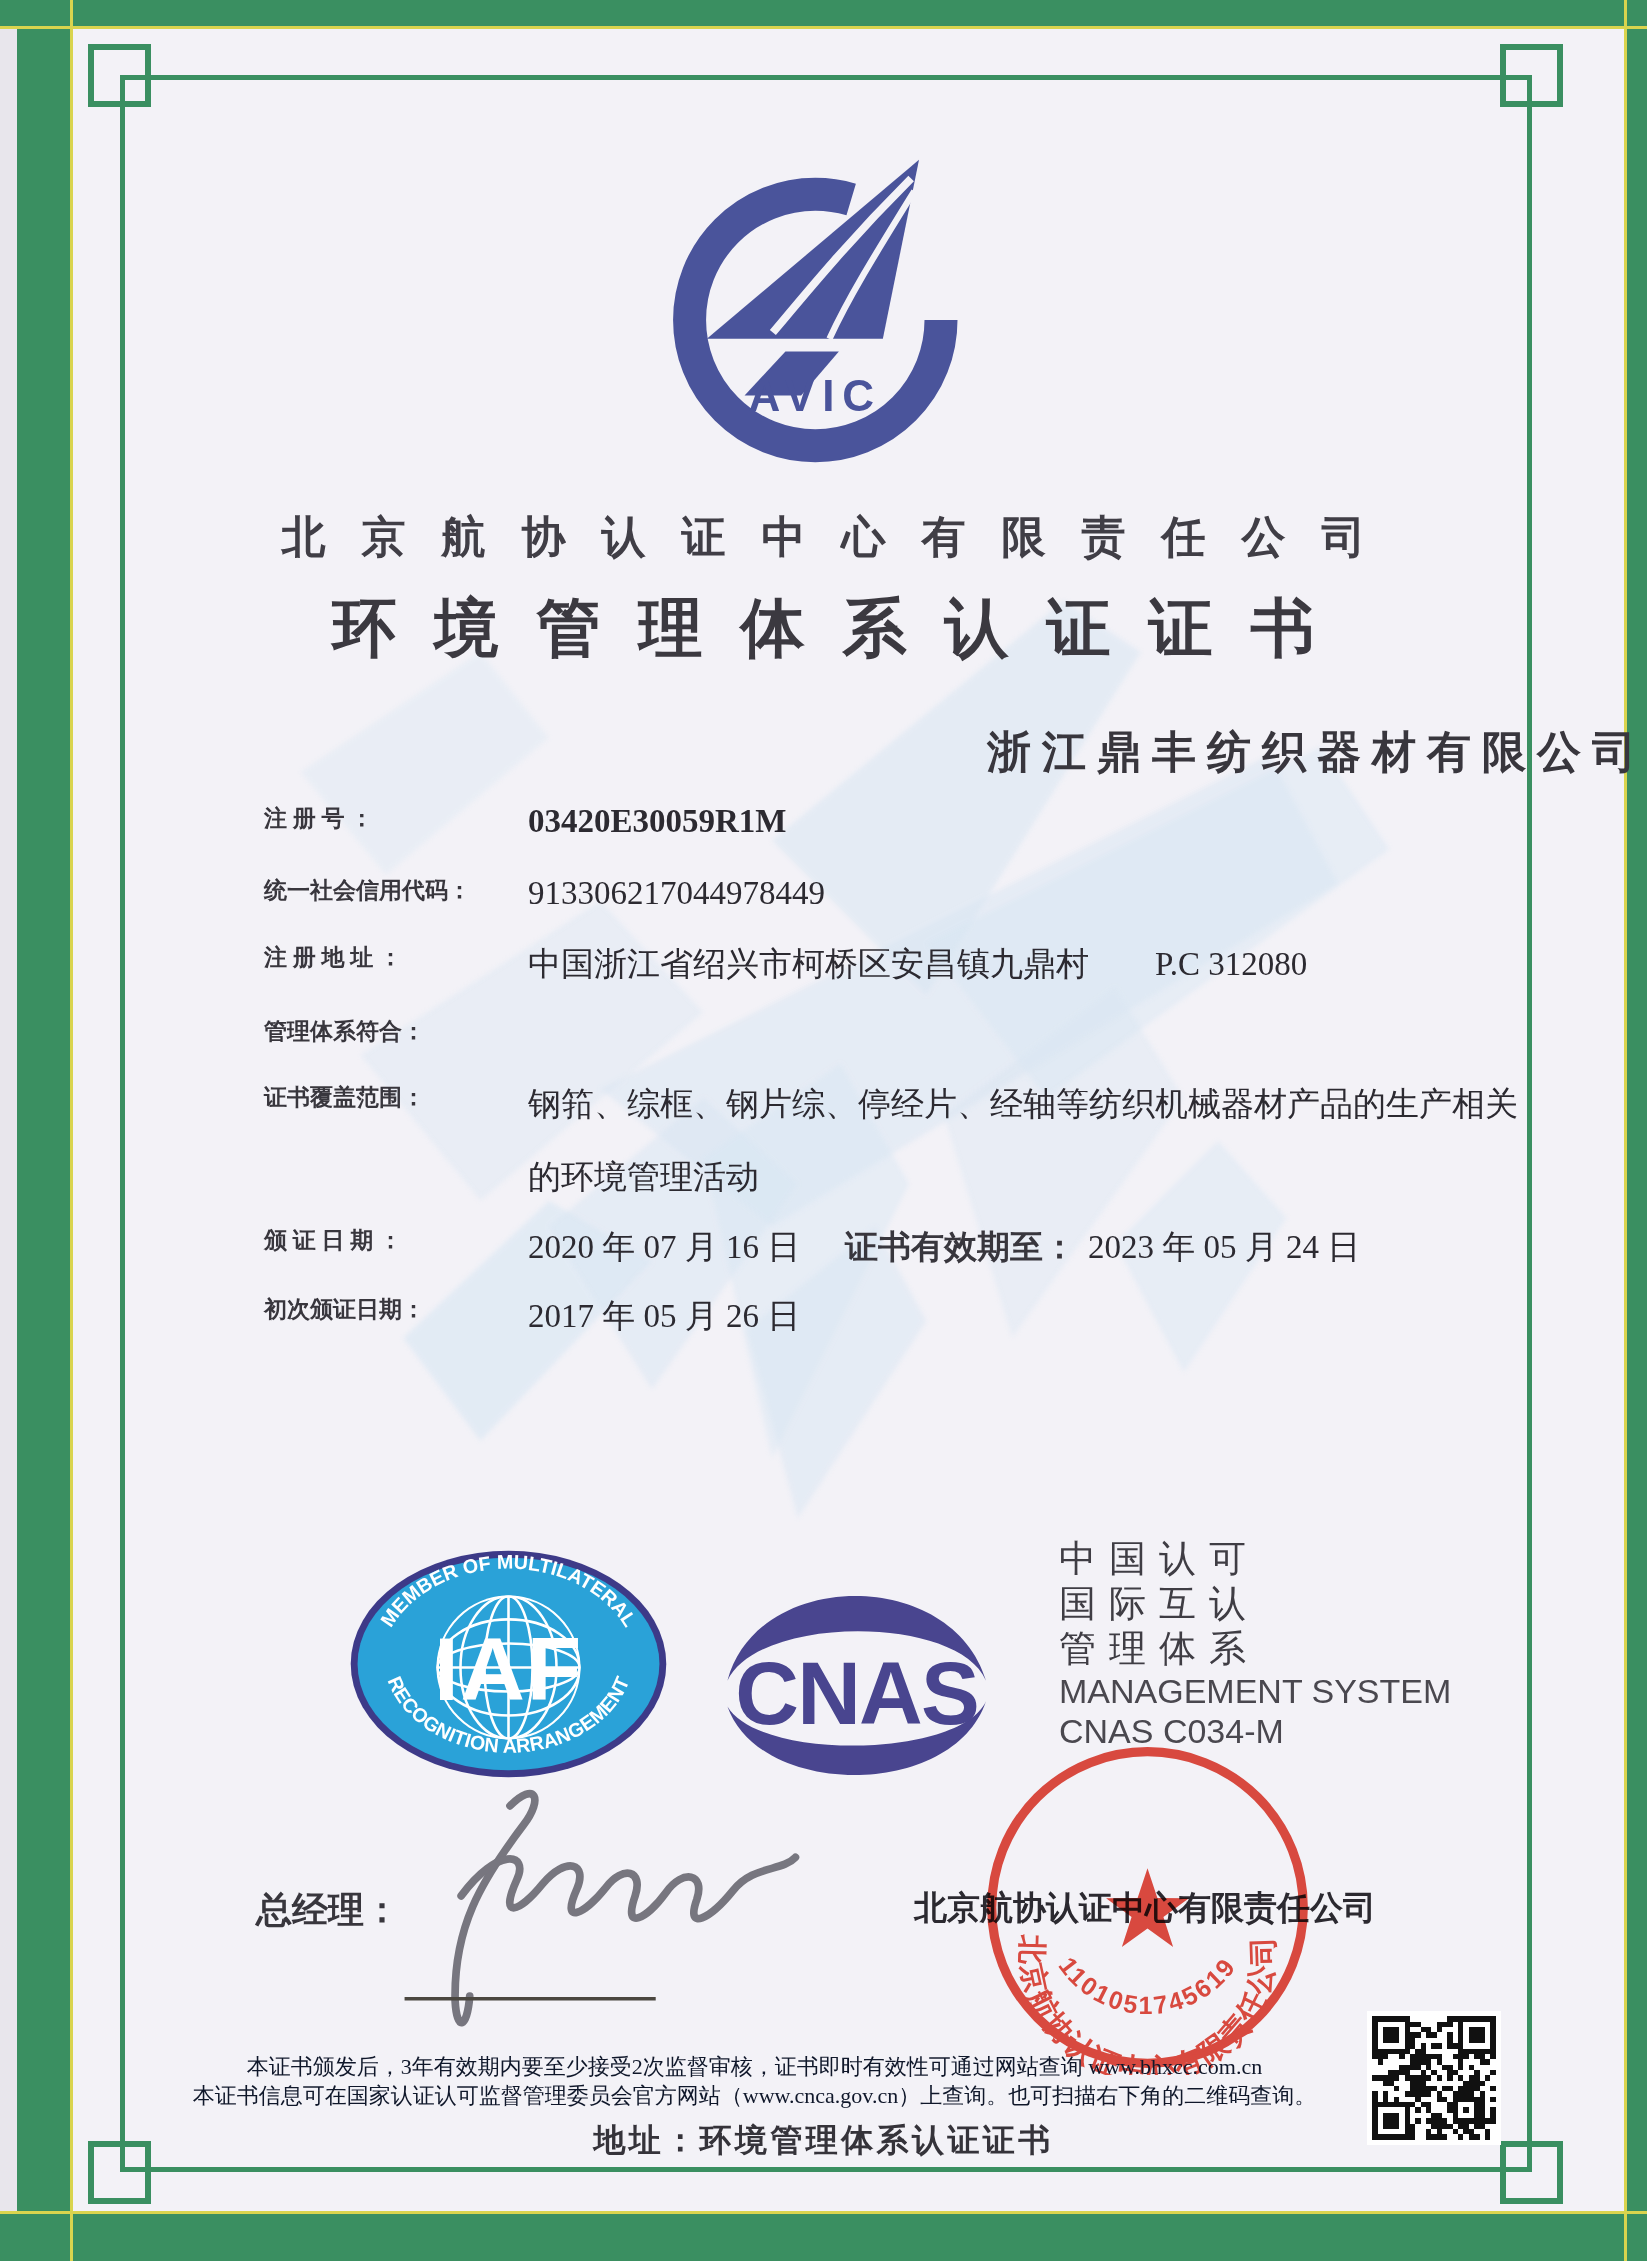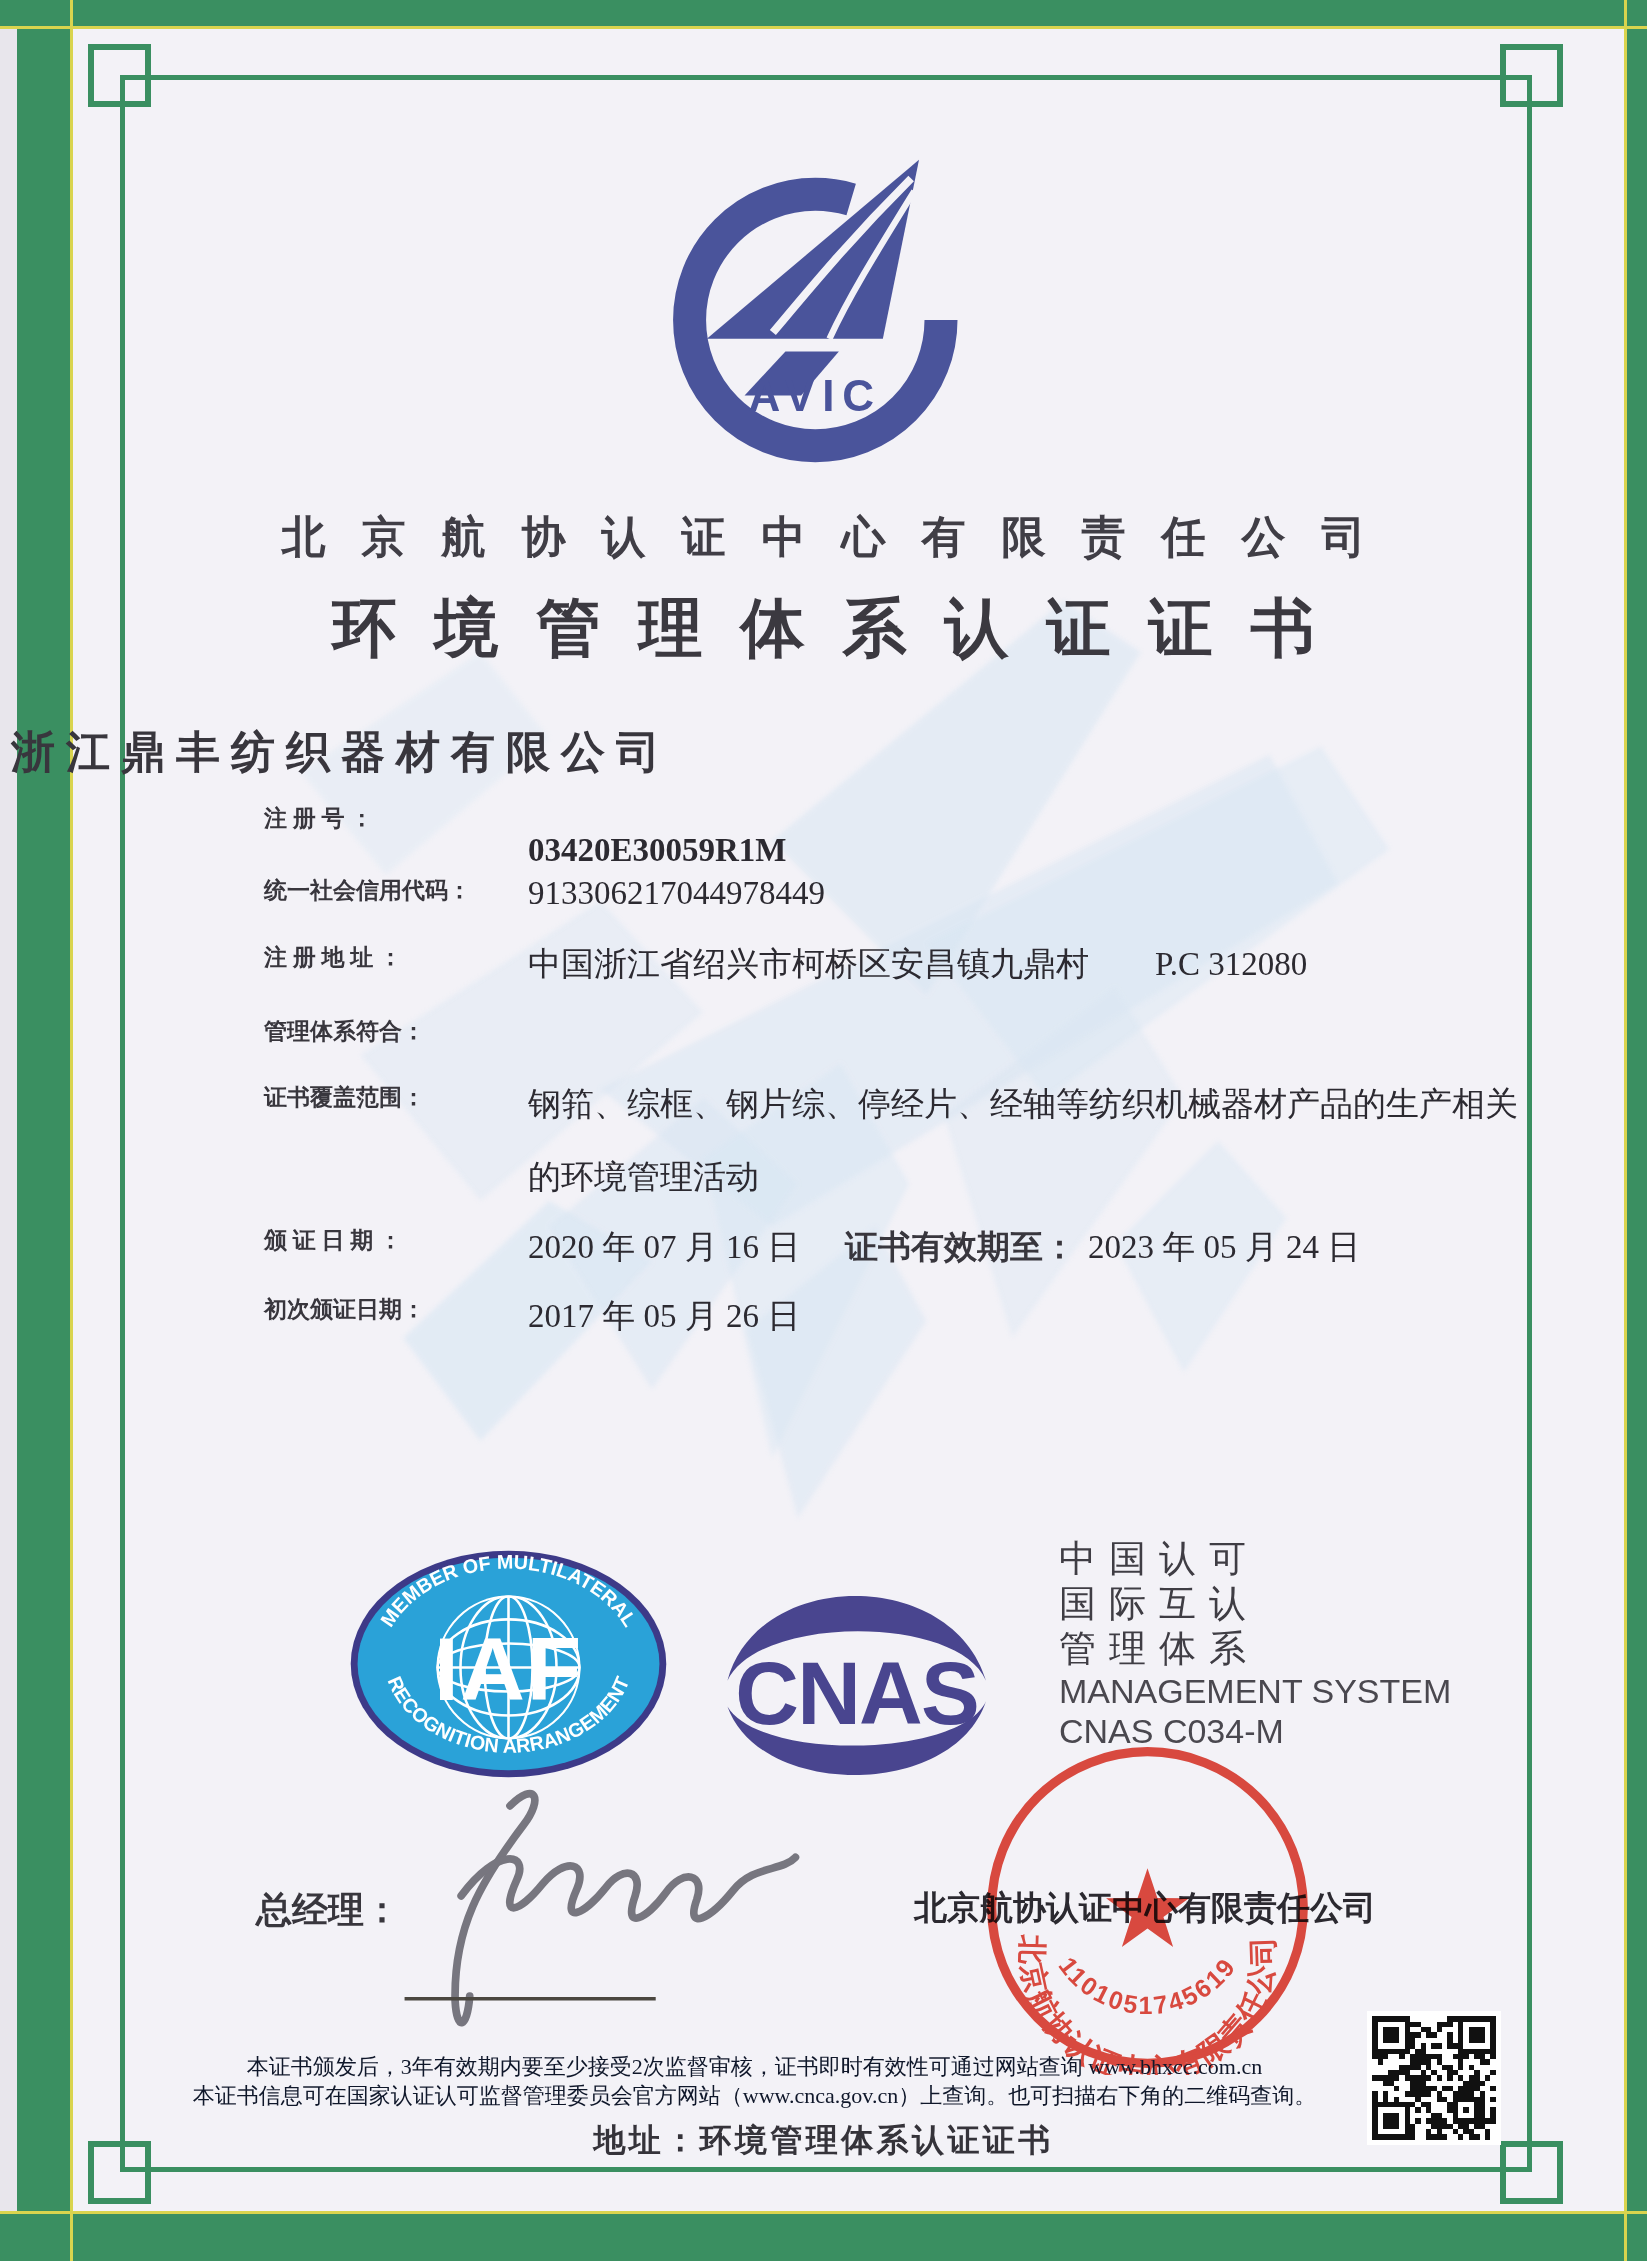--- a/index.html
+++ b/index.html
@@ -42,30 +42,30 @@
     position:absolute;left:0;top:508px;width:1647px;text-align:center;
     font-size:44px;font-weight:700;letter-spacing:36px;color:#403e46;
     text-indent:36px;white-space:nowrap;
   }
   .cert-title{
     position:absolute;left:0;top:585px;width:1647px;text-align:center;
     font-size:64px;font-weight:700;letter-spacing:38px;color:#3b3940;
     text-indent:38px;white-space:nowrap;
   }
   .company-name{
-    position:absolute;left:0;top:723px;width:1647px;text-align:left;
+    position:absolute;left:0;top:723px;width:1647px;text-align:right;
     font-size:44px;font-weight:700;letter-spacing:11px;color:#38363d;
     text-indent:11px;white-space:nowrap;
   }
 
   
   .row{position:absolute;left:0;width:1647px;height:45px;white-space:nowrap;}
   .row .lbl{position:absolute;left:264px;font-size:23px;font-weight:700;color:#38363d;text-align:right;}
   .row .val{position:absolute;left:528px;font-size:33px;color:#2c2a31;}
-  .row .val.v-bold{font-weight:700;margin-top:29px;}
+  .row .val.v-bold{font-weight:700;}
   .row .lbl2{position:absolute;left:845px;font-size:33px;font-weight:700;color:#38363d;}
   .row .val2{position:absolute;left:1088px;font-size:33px;color:#2c2a31;}
 
   
   .iaf-logo{position:absolute;left:349px;top:1549px;width:319px;height:230px;}
   .cnas-logo{position:absolute;left:710px;top:1542px;width:290px;height:250px;}
   .accr-text{position:absolute;left:1059px;top:1536px;width:480px;}
   .accr-cn{font-size:37px;letter-spacing:13px;color:#3f3d44;line-height:45px;margin:0 0 0 0;white-space:nowrap;}
   .accr-en{font-family:"Liberation Sans","DejaVu Sans",sans-serif;
     font-size:34px;color:#4a484f;line-height:40px;white-space:nowrap;letter-spacing:0;}

